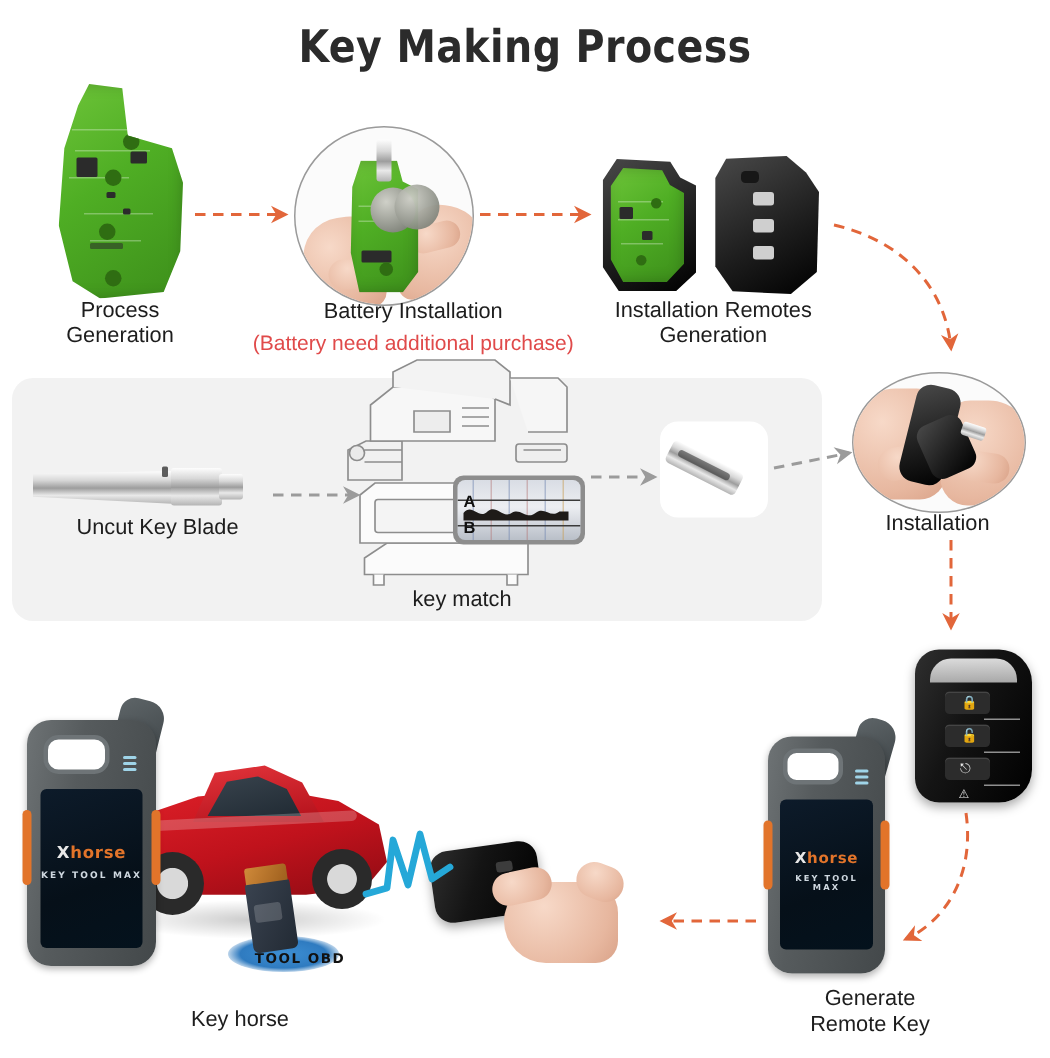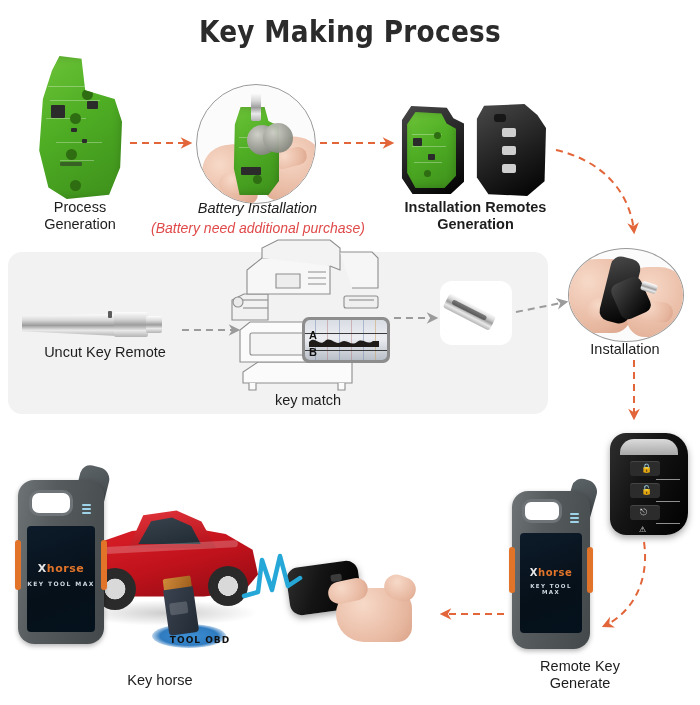--- a/index.html
+++ b/index.html
@@ -18,21 +18,21 @@
     font-weight:bold;font-size:30px;letter-spacing:.3px;
     color:#2b2b2b;
     transform:scaleX(.88);transform-origin:center top;
   }
 
   
   .cap{
     text-align:center;font-size:14.5px;line-height:1.18;color:#1d1d1d;
     font-family:"Liberation Sans","DejaVu Sans",sans-serif;
   }
-  .note{color:#e04a4a;font-size:14px;line-height:1.2;text-align:right;}
+  .note{color:#e04a4a;font-size:14px;line-height:1.2;text-align:center;}
 
   
   #mid-panel{
     left:8px;top:252px;width:540px;height:162px;
     background:#f2f2f2;border-radius:14px;
   }
 
   
   svg.layer{position:absolute;left:0;top:0;width:700px;height:705px;overflow:visible;}
   svg.layer *{vector-effect:non-scaling-stroke;}
@@ -154,21 +154,21 @@
       <div class="trace" style="left:8px;top:40px;width:22px;height:1px;"></div>
       <div class="chip" style="left:10px;top:60px;width:20px;height:8px;"></div>
       <div class="pad" style="left:22px;top:68px;width:9px;height:9px;"></div>
     </div>
 
     <div class="abs metal" style="left:54px;top:8px;width:10px;height:28px;border-radius:2px;"></div>
 
     <div class="abs coin" style="left:50px;top:40px;width:30px;height:30px;"></div>
     <div class="abs coin" style="left:66px;top:38px;width:30px;height:30px;opacity:.95;"></div>
   </div>
-  <div class="abs" style="left:150px;top:200px;width:215px;font-style:italic;">
+  <div class="abs" style="left:168px;top:200px;width:215px;">
     <div class="cap">Battery Installation</div>
     <div class="note" style="margin-top:3px;">(Battery need additional purchase)</div>
   </div>
 
   <div class="photo" style="left:398px;top:104px;width:152px;height:92px;">
 
     <div class="abs shell" style="left:0;top:2px;width:66px;height:88px;
          border-radius:8px 8px 10px 10px;
          clip-path:polygon(20% 0%,74% 2%,84% 14%,100% 20%,100% 86%,80% 100%,22% 100%,6% 82%,6% 16%);"></div>
     <div class="abs pcb" style="left:6px;top:8px;width:52px;height:76px;
@@ -184,34 +184,34 @@
 
     <div class="abs shell" style="left:76px;top:0;width:72px;height:92px;
          border-radius:9px;
          clip-path:polygon(14% 2%,70% 0%,88% 12%,100% 26%,98% 84%,74% 100%,20% 98%,4% 80%,4% 16%);">
     </div>
     <div class="abs" style="left:104px;top:24px;width:14px;height:9px;background:#cfcfcf;border-radius:2px;"></div>
     <div class="abs" style="left:104px;top:42px;width:14px;height:9px;background:#cfcfcf;border-radius:2px;"></div>
     <div class="abs" style="left:104px;top:60px;width:14px;height:9px;background:#cfcfcf;border-radius:2px;"></div>
     <div class="abs" style="left:96px;top:10px;width:12px;height:8px;background:#171717;border-radius:3px;"></div>
   </div>
-  <div class="abs cap" style="left:388px;top:199px;width:175px;font-weight:bold;">
+  <div class="abs cap" style="left:388px;top:199px;width:175px;">
     <div>Installation Remotes</div>
     <div>Generation</div>
   </div>
 
   <div class="photo" style="left:22px;top:308px;width:150px;height:32px;">
     <div class="abs metal" style="left:0;top:6px;width:96px;height:22px;border-radius:2px 0 0 3px;
          clip-path:polygon(0% 8%,100% 0%,100% 100%,0% 78%);"></div>
     <div class="abs metal" style="left:92px;top:4px;width:34px;height:25px;border-radius:2px;"></div>
     <div class="abs metal" style="left:124px;top:8px;width:16px;height:17px;border-radius:2px;"></div>
     <div class="abs" style="left:86px;top:3px;width:4px;height:7px;background:#5c5c5c;border-radius:1px;"></div>
   </div>
   <div class="abs" style="left:0px;top:344px;width:210px;">
-    <div class="cap">Uncut Key  Remote</div>
+    <div class="cap">Uncut Key  Blade</div>
   </div>
 
   <svg class="layer" aria-hidden="true">
     <g stroke="#8d8d8d" stroke-width="1.1" fill="#fbfbfb">
 
       <path d="M243,383 L243,372 L258,362 L352,362 L352,383 Z"></path>
       <path d="M249,383 L249,390 L256,390 L256,383"></path>
       <path d="M338,383 L338,390 L345,390 L345,383"></path>
 
       <path d="M240,362 L240,330 L250,322 L352,322 L352,362 Z"></path>
@@ -304,22 +304,22 @@
         </div>
       <div class="screen" style="left:8px;top:42px;width:62px;height:100px;">
         <div class="brand" style="top:34px;font-size:10px;letter-spacing:.5px;">
           <span style="color:#e8e8e8;">X</span><span style="color:#e2742a;">horse</span>
         </div>
         <div class="brand" style="top:50px;font-size:5.5px;letter-spacing:1.4px;color:#cfd8e0;">KEY TOOL MAX</div>
       </div>
     </div>
   </div>
   <div class="abs cap" style="left:500px;top:658px;width:160px;">
+    <div>Generate</div>
     <div>Remote Key</div>
-    <div>Generate</div>
   </div>
 
   <div class="photo" style="left:72px;top:482px;width:190px;height:150px;">
     <div class="abs shadow-ell" style="left:6px;top:118px;width:180px;height:26px;"></div>
 
     <div class="abs carbody" style="left:6px;top:38px;width:180px;height:78px;
          border-radius:30px 18px 12px 40px;
          clip-path:polygon(2% 58%,10% 30%,30% 14%,58% 8%,82% 18%,97% 38%,100% 70%,92% 92%,70% 98%,26% 98%,6% 86%);"></div>
 
     <div class="abs" style="left:40px;top:26px;width:104px;height:40px;

